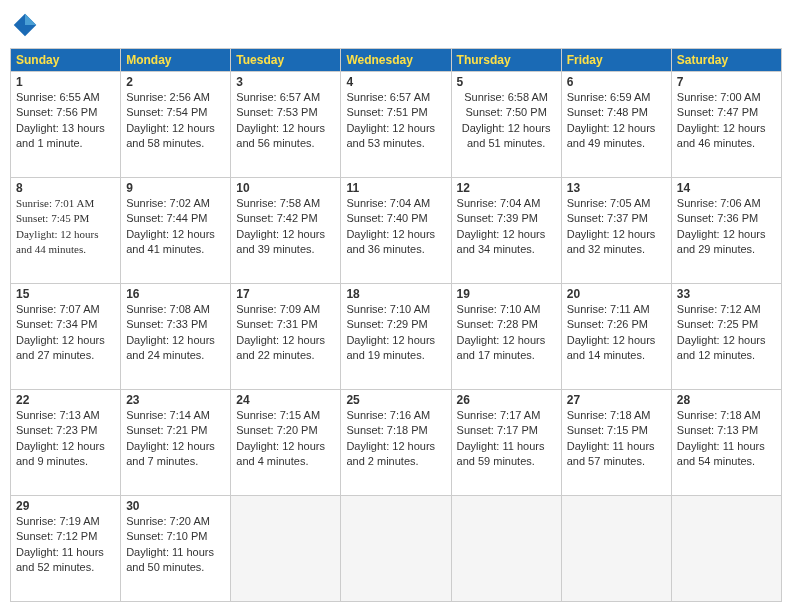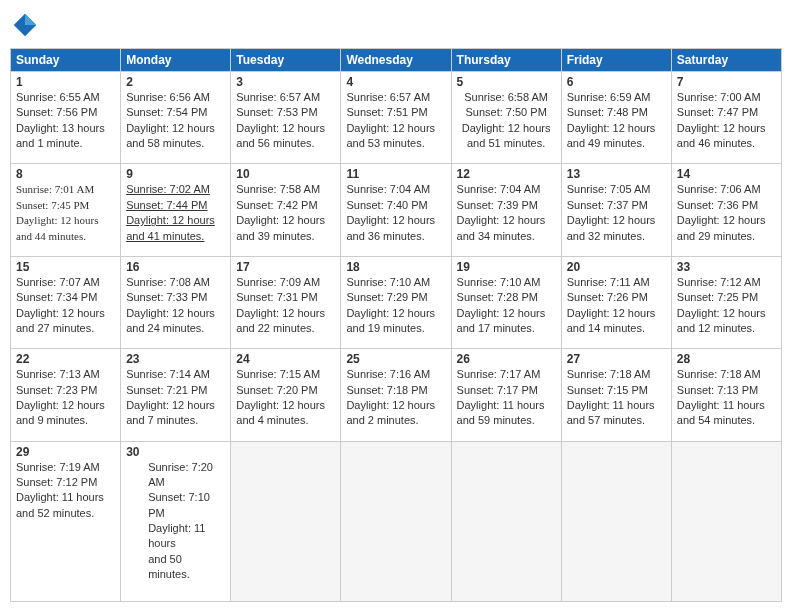--- a/index.html
+++ b/index.html
@@ -55,21 +55,21 @@
     }
     .calendar {
       flex: 1;
       border: 1px solid #ccc;
       border-collapse: collapse;
       width: 100%;
       table-layout: fixed;
     }
     .calendar th {
       background: #1a6ab5;
-      color: #ffffff;
+      color: #fde047;
       font-size: 12px;
       font-weight: bold;
       padding: 4px 5px;
       border: 1px solid #ccc;
       text-align: left;
     }
     .calendar td {
       border: 1px solid #ccc;
       vertical-align: top;
       padding: 3px 5px;
@@ -130,21 +130,21 @@
     <tr>
           <td>
             <span class="day-num">1</span>
             <div class="day-info" style="white-space: pre-line;">Sunrise: 6:55 AM
 Sunset: 7:56 PM
 Daylight: 13 hours
 and 1 minute.</div>
           </td>
           <td>
             <span class="day-num">2</span>
-            <div class="day-info" style="white-space: pre-line;">Sunrise: 6:56 AM
+            <div class="day-info" style="white-space: pre-line;">Sunrise: 2:56 AM
 Sunset: 7:54 PM
 Daylight: 12 hours
 and 58 minutes.</div>
           </td>
           <td>
             <span class="day-num">3</span>
             <div class="day-info" style="white-space: pre-line;">Sunrise: 6:57 AM
 Sunset: 7:53 PM
 Daylight: 12 hours
 and 56 minutes.</div>
@@ -181,21 +181,21 @@
         <tr>
           <td>
             <span class="day-num">8</span>
             <div class="day-info" style="white-space: pre-line; font-family: Liberation Serif, serif;">Sunrise: 7:01 AM
 Sunset: 7:45 PM
 Daylight: 12 hours
 and 44 minutes.</div>
           </td>
           <td>
             <span class="day-num">9</span>
-            <div class="day-info" style="white-space: pre-line; text-decoration: underline;">Sunrise: 7:02 AM
+            <div class="day-info" style="white-space: pre-line;">Sunrise: 7:02 AM
 Sunset: 7:44 PM
 Daylight: 12 hours
 and 41 minutes.</div>
           </td>
           <td>
             <span class="day-num">10</span>
             <div class="day-info" style="white-space: pre-line;">Sunrise: 7:58 AM
 Sunset: 7:42 PM
 Daylight: 12 hours
 and 39 minutes.</div>
@@ -334,21 +334,21 @@
         <tr>
           <td>
             <span class="day-num">29</span>
             <div class="day-info" style="white-space: pre-line;">Sunrise: 7:19 AM
 Sunset: 7:12 PM
 Daylight: 11 hours
 and 52 minutes.</div>
           </td>
           <td>
             <span class="day-num">30</span>
-            <div class="day-info" style="white-space: pre-line; margin-left: 22px;">Sunrise: 7:20 AM
+            <div class="day-info" style="white-space: pre-line;">Sunrise: 7:20 AM
 Sunset: 7:10 PM
 Daylight: 11 hours
 and 50 minutes.</div>
           </td>
           <td class="empty"></td>
           <td class="empty"></td>
           <td class="empty"></td>
           <td class="empty"></td>
           <td class="empty"></td>
         </tr>

